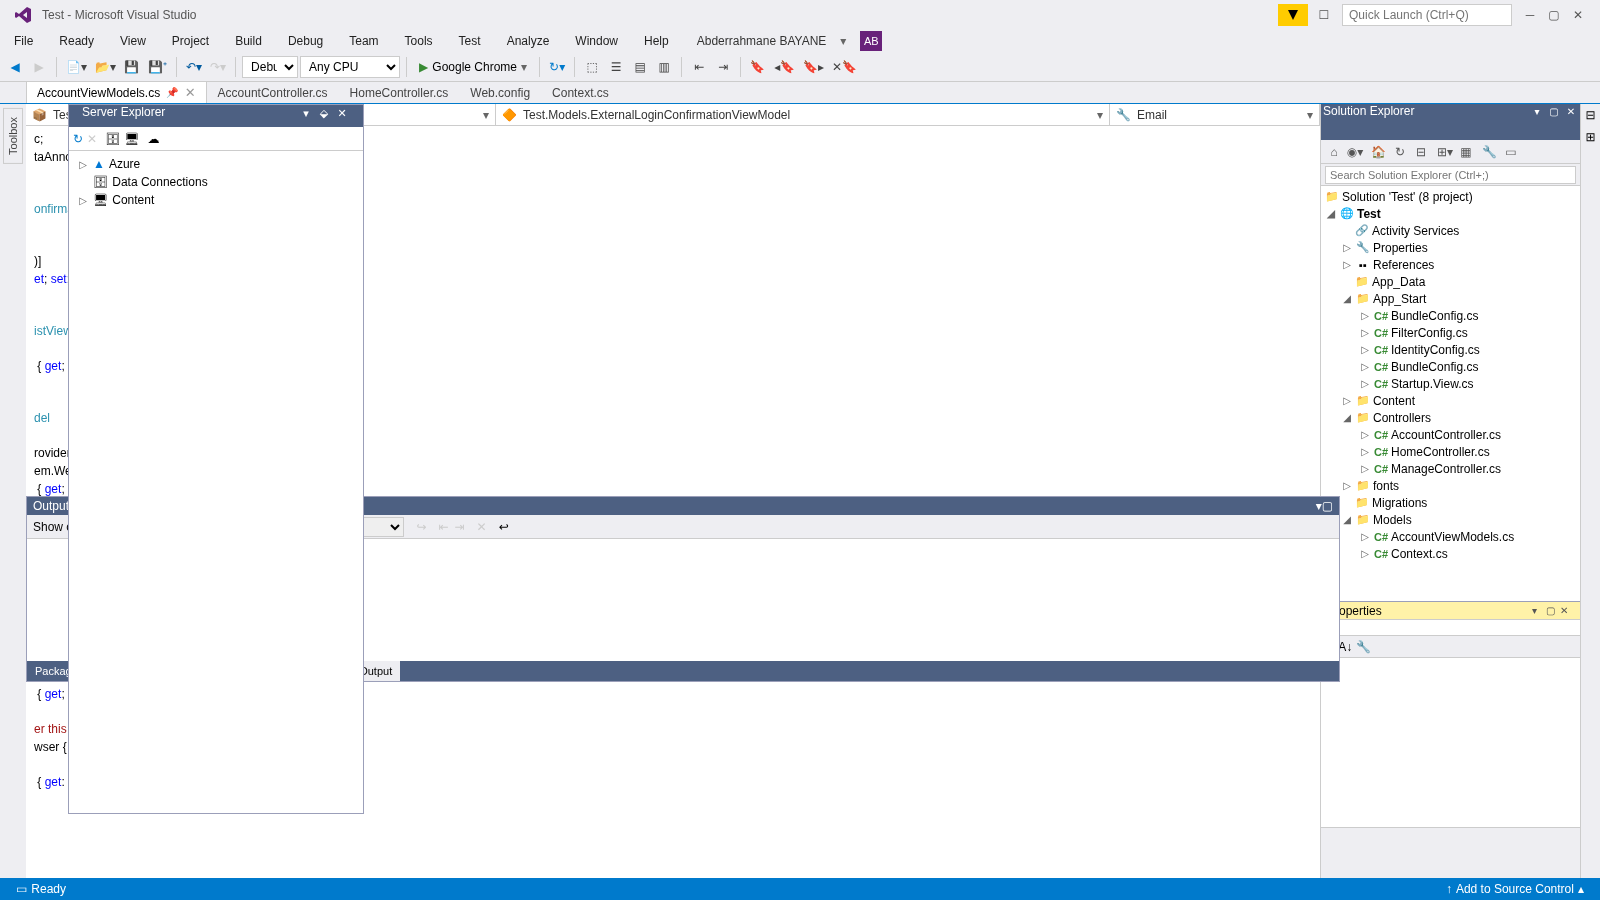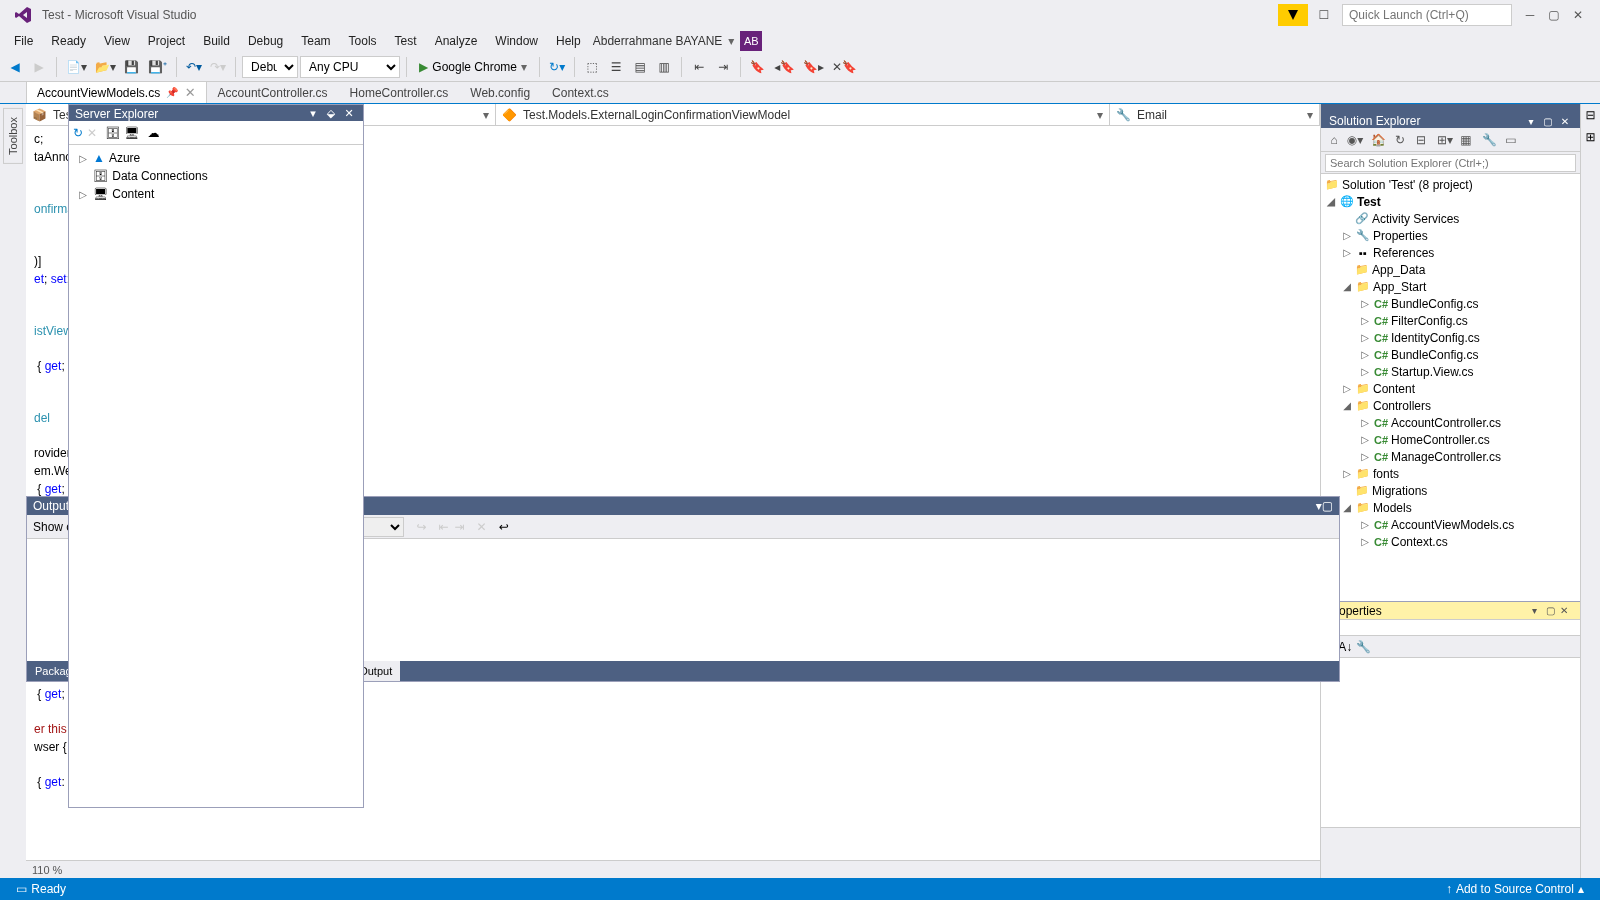--- a/index.html
+++ b/index.html
@@ -4,21 +4,21 @@
 <style>
 *{margin:0;padding:0;box-sizing:border-box;font-family:"Segoe UI",Arial,sans-serif;font-size:12px;user-select:none}
 html,body{width:1600px;height:900px;overflow:hidden;background:#eeeef2}
 .titlebar{height:30px;background:#eeeef2;display:flex;align-items:center;padding:0 10px}
 .titlebar .vs-logo{width:26px;height:22px;display:flex;align-items:center;justify-content:center}
 .titlebar .title{margin-left:6px;color:#555}
 .titlebar .spacer{flex:1}
 .titlebar .yellow-btn{width:30px;height:22px;background:#ffcc00;display:flex;align-items:center;justify-content:center;margin-right:4px}
 .titlebar .icon-btn{width:24px;height:22px;display:flex;align-items:center;justify-content:center;color:#555}
 .titlebar input.quicklaunch{width:170px;height:22px;border:1px solid #ccc;padding:0 20px 0 6px;background:#fff;color:#999;margin:0 6px}
-.menubar{height:22px;display:flex;align-items:center;padding:0 6px;gap:2px;background:#eeeef2}
+.menubar{height:22px;display:flex;align-items:center;padding:0 6px;gap:10px;background:#eeeef2}
 .menubar .mi{padding:2px 8px;color:#222;cursor:default}
 .menubar .user{color:#333;margin-right:4px}
 .menubar .avatar{width:22px;height:20px;background:#68217a;color:#fff;text-align:center;line-height:20px;font-size:11px}
 .toolbar{height:30px;background:#eeeef2;display:flex;align-items:center;padding:0 4px;gap:2px;border-bottom:1px solid #ccc}
 .toolbar .sep{width:1px;height:20px;background:#ccc;margin:0 4px}
 .toolbar .tb-btn{min-width:22px;height:24px;display:flex;align-items:center;justify-content:center;padding:0 3px;color:#444}
 .toolbar select{height:22px;border:1px solid #ccc;background:#fff;padding:0 4px;font-size:12px}
 .toolbar .run-btn{display:flex;align-items:center;height:24px;padding:0 6px;gap:4px}
 .toolbar .play{color:#388a34}
 .doc-tabs{height:22px;background:#eeeef2;display:flex;align-items:flex-end;padding-left:26px;border-bottom:1px solid #007acc}
@@ -32,29 +32,29 @@
 .editor-area{flex:1;display:flex;flex-direction:column;position:relative;background:#fff}
 .nav-bar{height:22px;display:flex;border-bottom:1px solid #ccc;background:#fff}
 .nav-bar .combo{flex:1;display:flex;align-items:center;padding:0 6px;border-right:1px solid #ccc;gap:6px;font-size:12px;color:#333}
 .nav-bar .combo .arrow{margin-left:auto;color:#666}
 .code{flex:1;background:#fff;font-family:Consolas,monospace;font-size:13px;line-height:17px;padding:4px 8px;white-space:pre;overflow:hidden;color:#000;position:relative}
 .code .kw{color:#0000ff}
 .code .type{color:#2b91af}
 .code .str{color:#a31515}
 .zoom{height:18px;border-top:1px solid #ccc;padding:0 6px;font-size:11px;color:#555;background:#eeeef2;display:flex;align-items:center}
 .server-explorer{position:absolute;top:0;left:42px;width:296px;background:#fff;border:1px solid #9b9fb9;z-index:50}
-.se-title{height:16px;background:#4d6082;color:#fff;display:flex;align-items:flex-end;padding:0 6px;font-size:12px}
+.se-title{height:22px;background:#4d6082;color:#fff;display:flex;align-items:flex-start;padding:0 13px;font-size:12px}
 .se-title .spacer{flex:1}
 .se-title .tbtn{width:16px;height:16px;display:flex;align-items:center;justify-content:center;color:#fff;font-size:11px;margin-left:2px}
 .se-toolbar{height:24px;border-bottom:1px solid #ccc;display:flex;align-items:center;padding:0 4px;gap:4px}
 .se-tree{padding:4px 0}
 .se-tree .node{display:flex;align-items:center;height:18px;padding-left:8px;gap:4px}
 .se-tree .exp{width:12px;color:#666;font-size:10px;text-align:center}
 .right-col{width:260px;display:flex;flex-direction:column;background:#eeeef2;border-left:1px solid #ccc}
-.panel-title{height:24px;background:#4d6082;color:#fff;display:flex;align-items:flex-end;padding:0 8px;font-size:12px}
+.panel-title{height:36px;background:#4d6082;color:#fff;display:flex;align-items:flex-start;padding:0 2px;font-size:12px}
 .panel-title .spacer{flex:1}
 .panel-title .tbtn{width:14px;height:14px;margin-left:3px;font-size:10px;color:#fff;display:flex;align-items:center;justify-content:center}
 .sln-toolbar{height:24px;background:#eeeef2;border-bottom:1px solid #ccc;display:flex;align-items:center;padding:0 4px;gap:3px}
 .sln-toolbar .tb{width:18px;height:18px;display:flex;align-items:center;justify-content:center;color:#555}
 .sln-search{height:22px;padding:2px 4px;border-bottom:1px solid #ccc}
 .sln-search input{width:100%;height:18px;border:1px solid #ccc;padding:0 4px;font-size:11px;color:#999}
 .sln-tree{flex:1;background:#fff;overflow:auto;padding:2px 0}
 .tn{display:flex;align-items:center;height:17px;gap:3px;padding-right:4px;white-space:nowrap}
 .tn .exp{width:12px;text-align:center;color:#666;font-size:10px}
 .tn .ic{width:14px;height:14px;display:inline-flex;align-items:center;justify-content:center;font-size:11px}
@@ -236,21 +236,20 @@
 
 
 
 
 <span> { </span><span class="kw">get</span><span>; </span><span class="kw">set</span><span>; }</span>
 
 <span class="str">er this browser?"</span><span>)]</span>
 <span>wser { </span><span class="kw">get</span><span>; </span><span class="kw">set</span><span>; }</span>
 
 <span> { </span><span class="kw">get</span><span>: </span><span class="kw">set</span><span>: }</span></div>
-    <div class="zoom">110 %</div>
 
     <div class="server-explorer">
       <div class="se-title">
         <span>Server Explorer</span>
           <div class="spacer"></div>
         <div class="tbtn">▾</div>
         <div class="tbtn">⬙</div>
         <div class="tbtn">✕</div>
       </div>
       <div class="se-toolbar">

